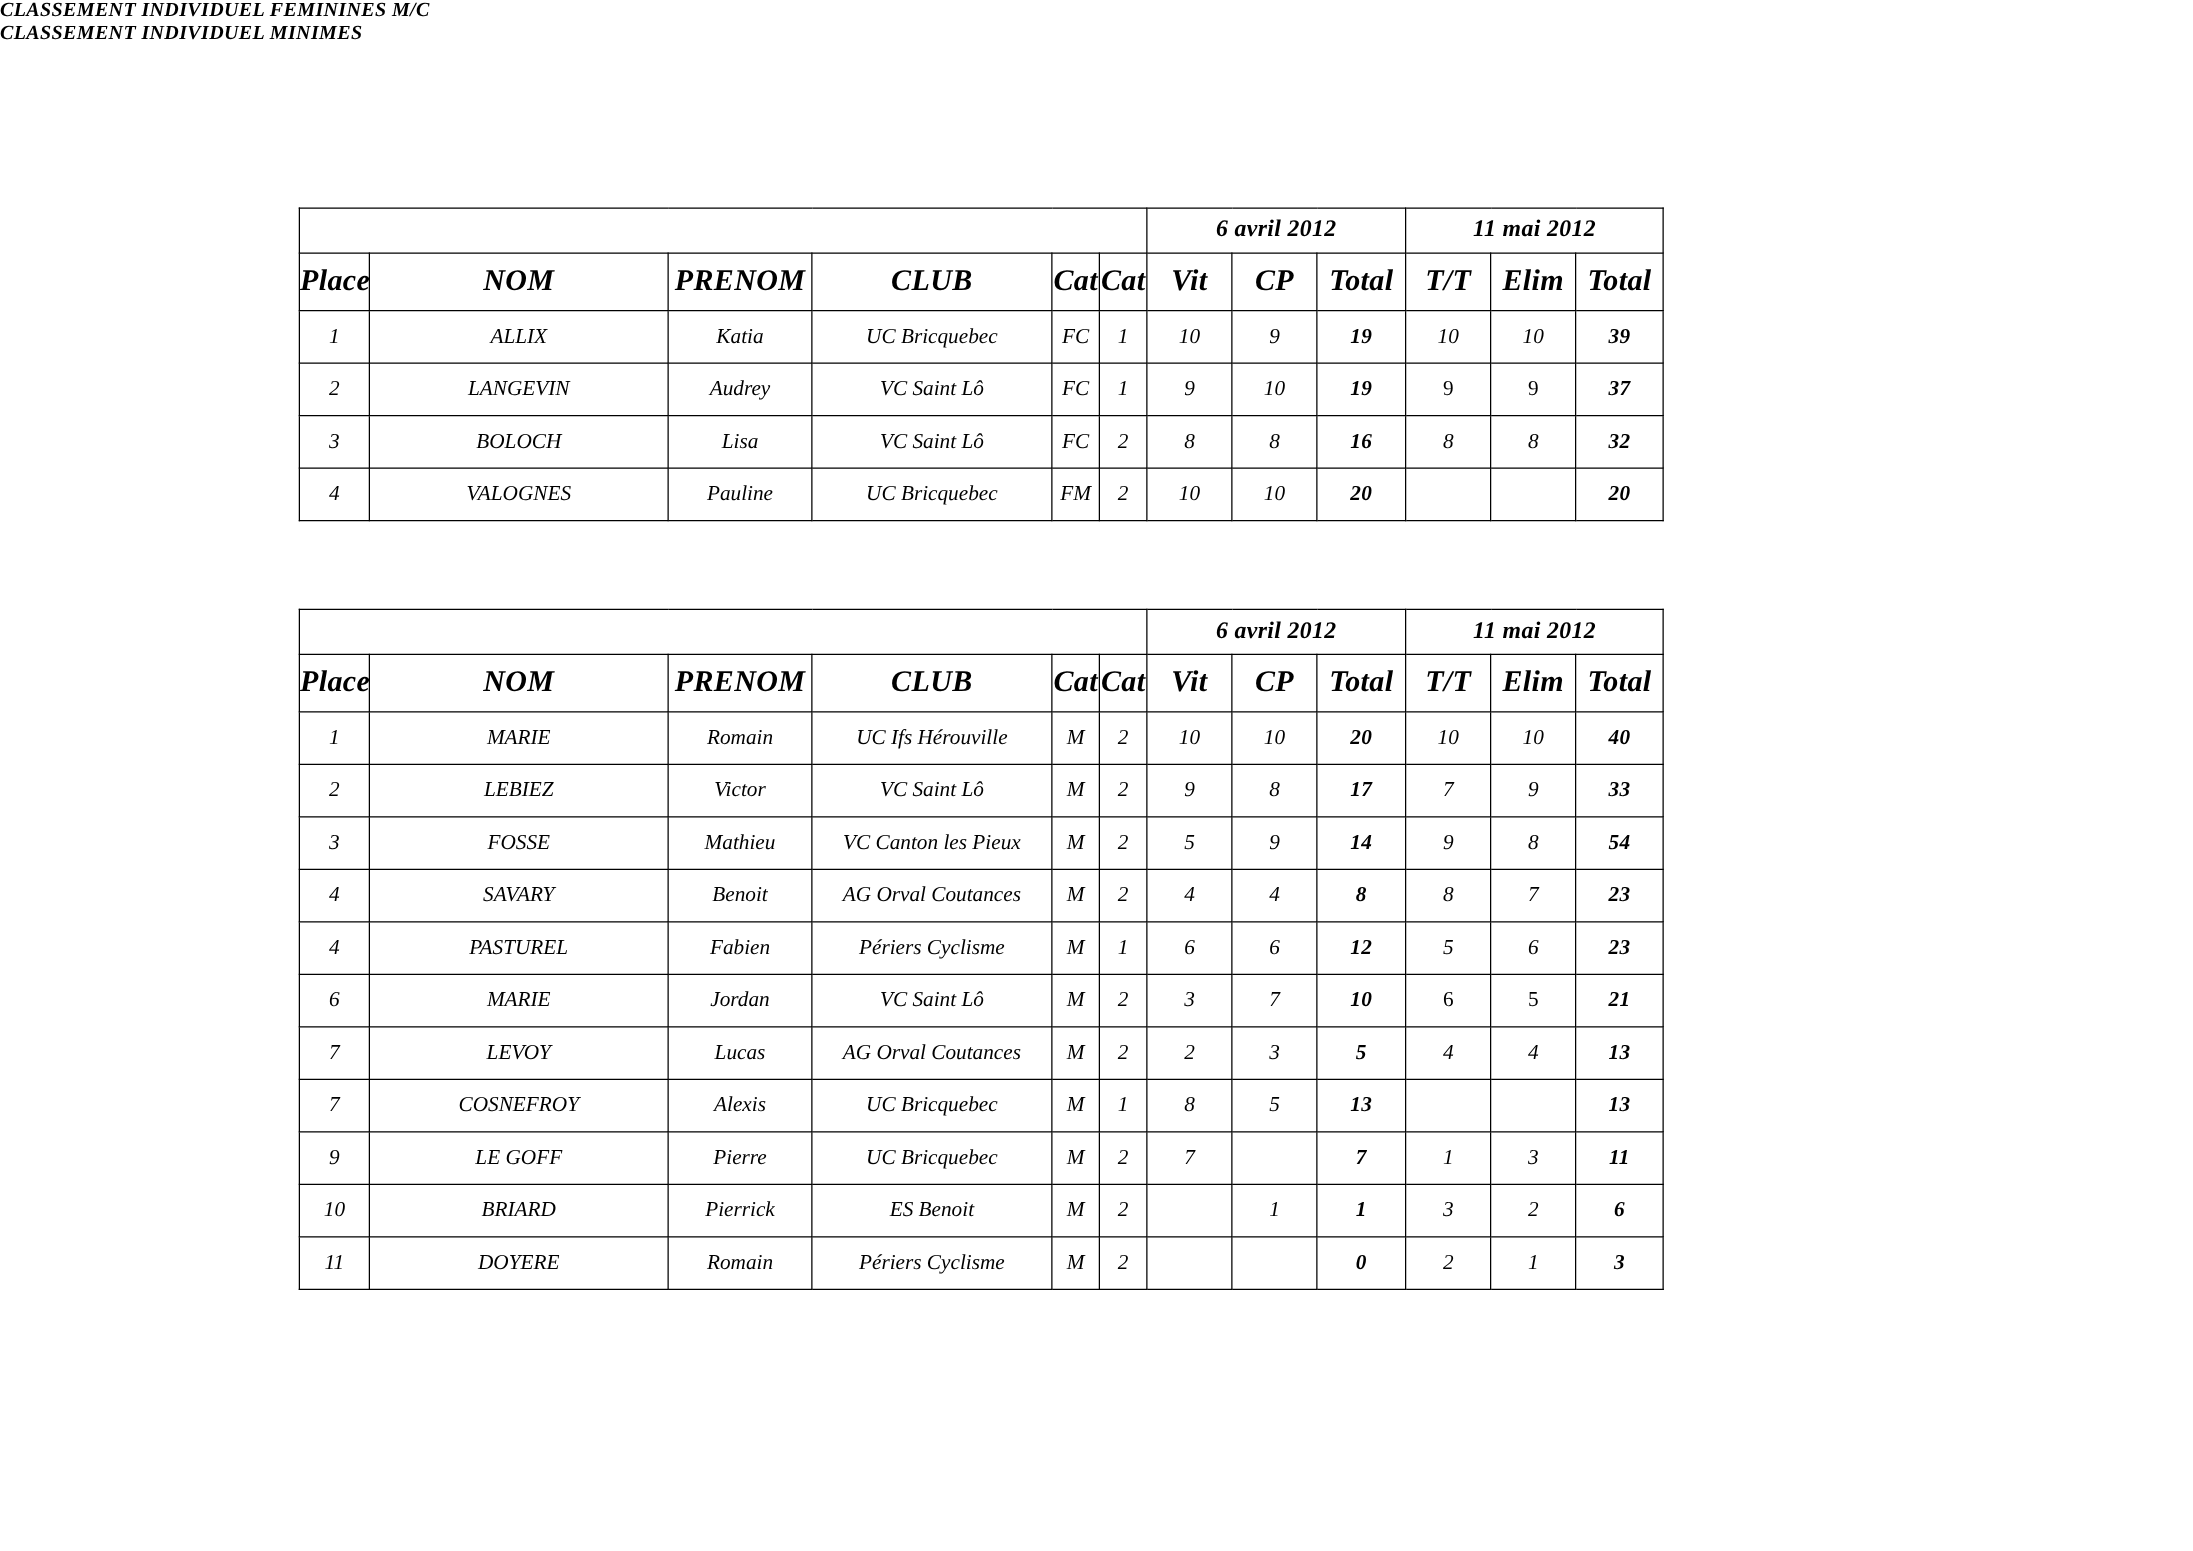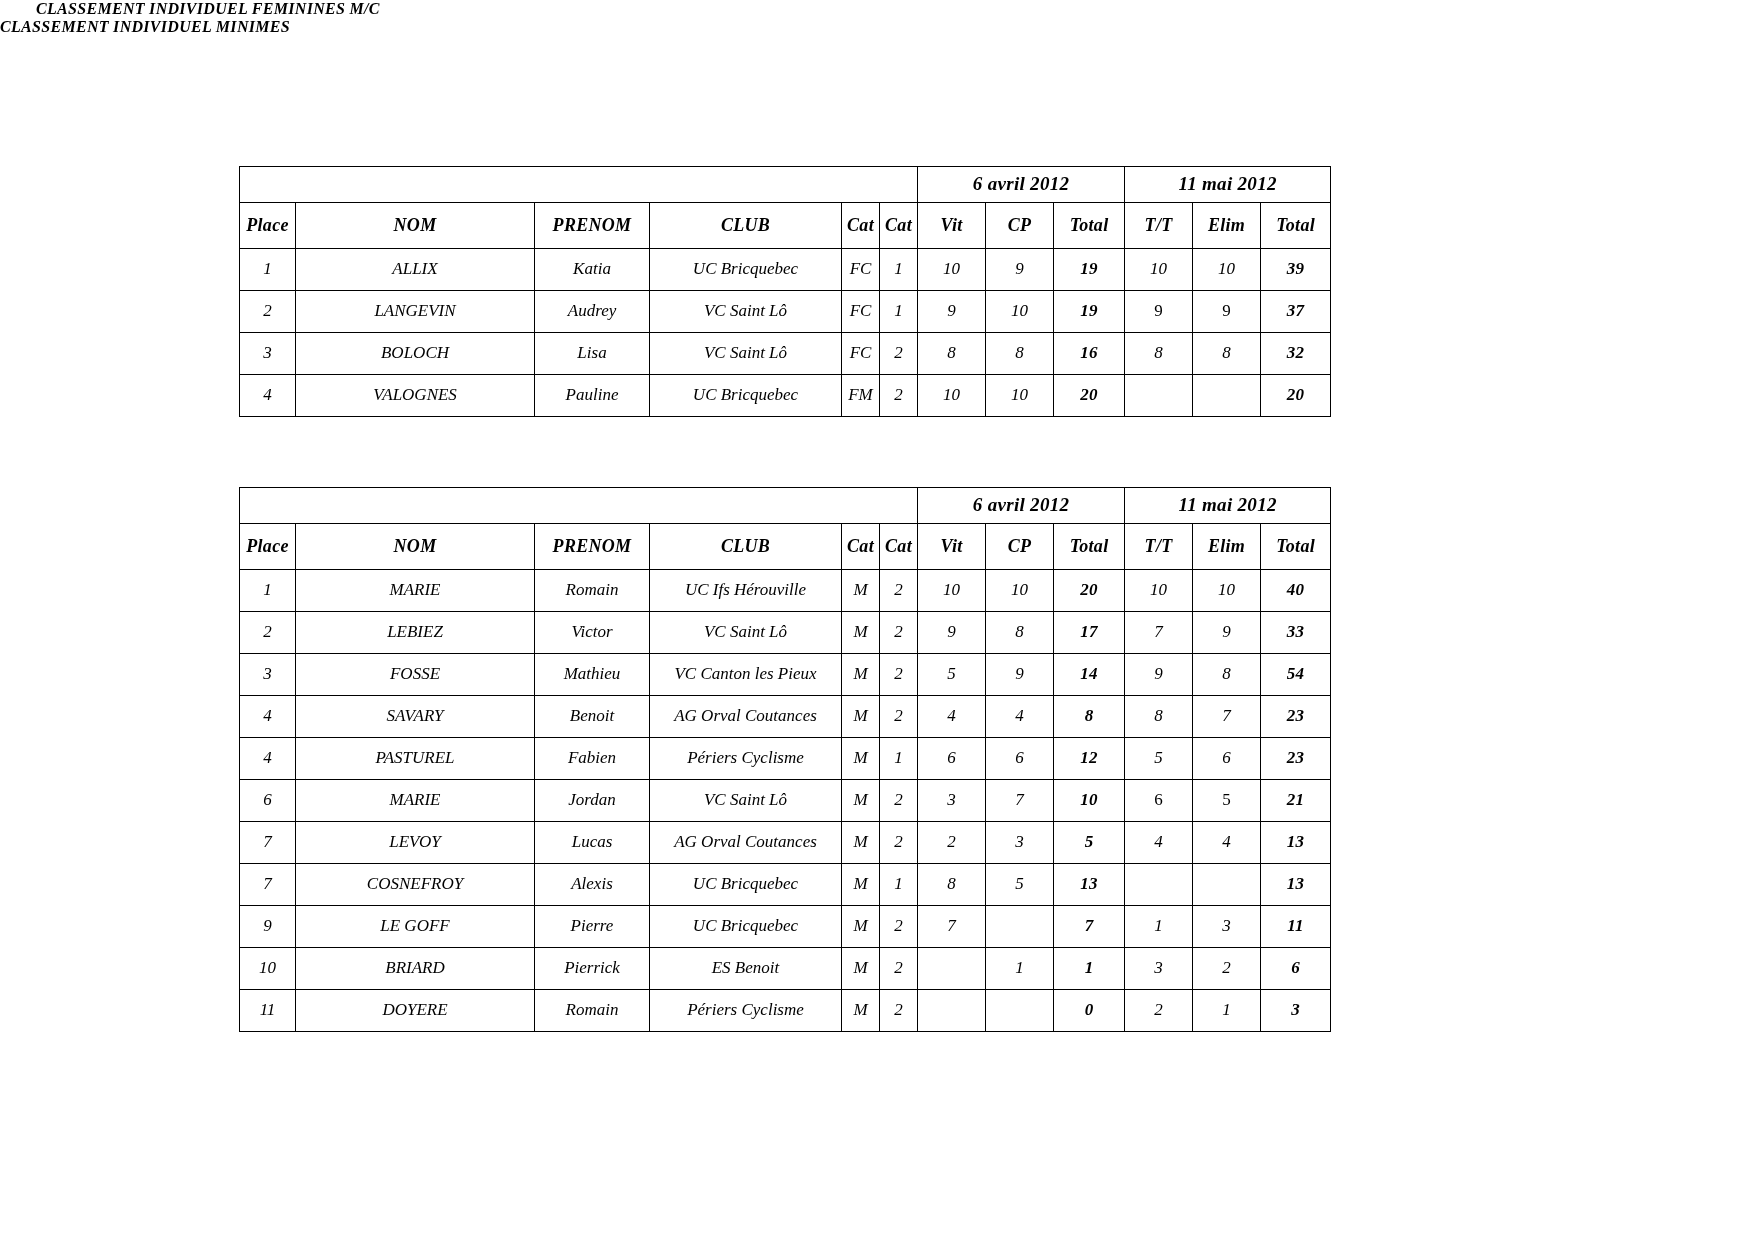--- a/index.html
+++ b/index.html
@@ -37,21 +37,21 @@
   }
 
   
   #doc-title {
     position: absolute;
     left: 238px;
     top: 75px;
     font-size: 22px;
     white-space: nowrap;
   }
-  #section-title-1 { left: 565px; top: 126px; padding-left: 36px; }
+  #section-title-1 { left: 565px; top: 126px; }
   #section-title-2 { left: 592px; top: 448px; }
 
   
   table.rank-table {
     position: absolute;
     border-collapse: collapse;
     table-layout: fixed;
     background: #fff;
   }
   #table-feminines { left: 239px; top: 166px; width: 1091px; }
@@ -69,21 +69,21 @@
 
   
   td.spacer-cell { border: none; }
 
   tr.date-row td {
     height: 35px;
     font-size: 19px;
   }
   tr.head-row th {
     height: 45px;
-    font-size: 18px;
+    font-size: 24px;
   }
   tr.data-row td {
     height: 41px;
   }
 
   
   td.cell-nom, td.cell-prenom, td.cell-club {
     text-align: left;
     padding-left: 12px;
   }

